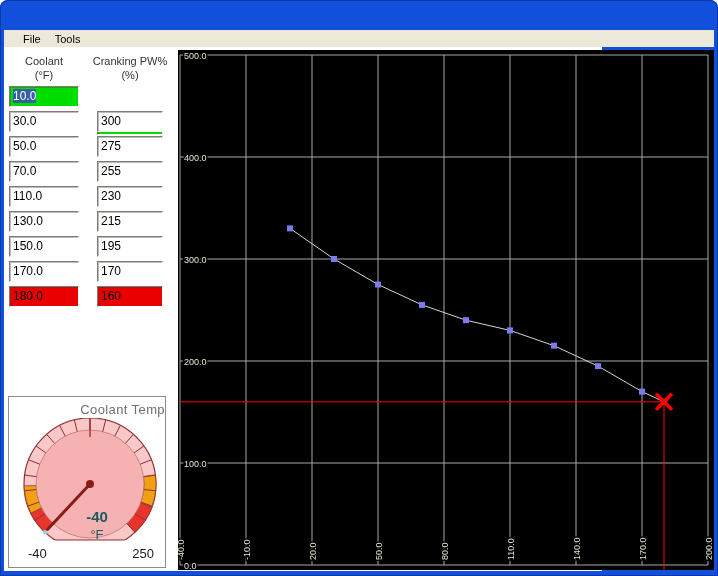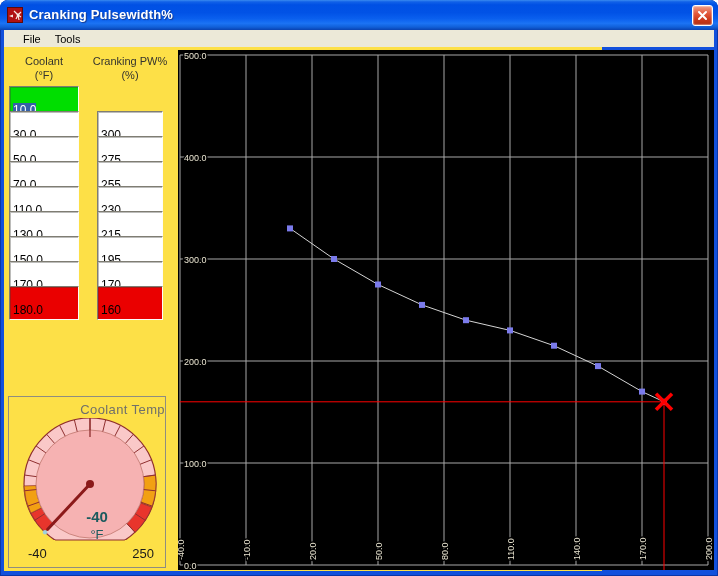--- a/index.html
+++ b/index.html
@@ -12,58 +12,44 @@
   .title-text{position:absolute;left:29px;top:7px;color:#fff;font-size:13px;font-weight:bold;
     text-shadow:1px 1px 1px #173B8F;letter-spacing:.2px;white-space:nowrap;}
   .app-icon{position:absolute;left:7px;top:7px;width:16px;height:16px;}
   .close-btn{position:absolute;right:5px;top:5px;width:21px;height:21px;border:1px solid #fff;border-radius:3px;
     background:linear-gradient(180deg,#F0A088 0%,#E2573A 40%,#CC3A1C 70%,#B22F12 100%);
     display:flex;align-items:center;justify-content:center;cursor:pointer;
     box-shadow:inset 0 0 1px 1px rgba(255,255,255,.35);}
   .menubar{position:absolute;left:4px;top:30px;width:710px;height:17px;background:#ECE9D8;
     font-size:11px;color:#000;display:flex;align-items:center;padding-left:12px;}
   .menu-item{padding:1px 7px;cursor:default;}
-  .client{position:absolute;left:4px;top:47px;width:598px;height:524px;background:#fde047;}
+  .client{position:absolute;left:4px;top:47px;width:598px;height:524px;background:#ffffff;}
   
   .hdr{position:absolute;top:7px;font-size:11px;color:#33332E;text-align:center;line-height:14px;}
   .hdr.c1{left:3px;width:74px;}
   .hdr.c2{left:88px;width:76px;}
   #table-rows{position:absolute;left:5px;top:39px;}
   .trow{position:relative;height:21px;margin-bottom:4px;display:flex;}
-  .cell{height:21px;background:#fff;font-size:12px;color:#000;padding:16px 3px;line-height:15px;
+  .cell{height:21px;background:#fff;font-size:12px;color:#000;padding:2px 3px;line-height:15px;
     border-top:1px solid #7F7D73;border-left:1px solid #7F7D73;border-bottom:1px solid #FDFDFB;border-right:1px solid #FDFDFB;
     box-shadow:inset 1px 1px 0 rgba(64,64,58,.35);overflow:hidden;white-space:nowrap;}
   .cell.c1{width:70px;}
   .cell.c2{width:66px;margin-left:18px;}
   
   .gauge-frame{position:absolute;left:4px;top:349px;width:158px;height:172px;border:1px solid #8F8D80;}
   .gauge-title{margin-top:5px;text-align:right;font-size:13px;color:#70706A;letter-spacing:.4px;}
   .gauge-frame svg{display:block;margin:1px auto 0;}
   
   #chart-svg{position:absolute;left:174px;top:3px;width:536px;height:520px;}
 </style>
 </head>
 <body>
 
 <div class="window">
 
-  <div class="titlebar">
-    <svg class="app-icon" viewBox="0 0 16 16">
-      <rect x="0.5" y="0.5" width="15" height="15" fill="#B01212" stroke="#5E0B0B"></rect>
-      <path d="M2,9 L6,7.5 L6,10.5 Z" fill="#F6E9E0"></path>
-      <path d="M11,8 L7,4 M11,8 L14,5 M11,8 L14,10 M11,8 L9,12 M11,8 L12,13" stroke="#F6E9E0" stroke-width="1.2" fill="none"></path>
-      <circle cx="11" cy="8" r="1.4" fill="#F6E9E0"></circle>
-    </svg>
-    <span class="title-text">Cranking Pulsewidth%</span>
-    <div class="close-btn">
-      <svg width="11" height="11" viewBox="0 0 11 11">
-        <path d="M2,2 L9,9 M9,2 L2,9" stroke="#fff" stroke-width="2" stroke-linecap="round"></path>
-      </svg>
-    </div>
-  </div>
 
   <div class="menubar">
     <span class="menu-item">File</span>
     <span class="menu-item">Tools</span>
   </div>
 
   <div class="client">
 
     <div class="hdr c1">
       <div>Coolant</div>

